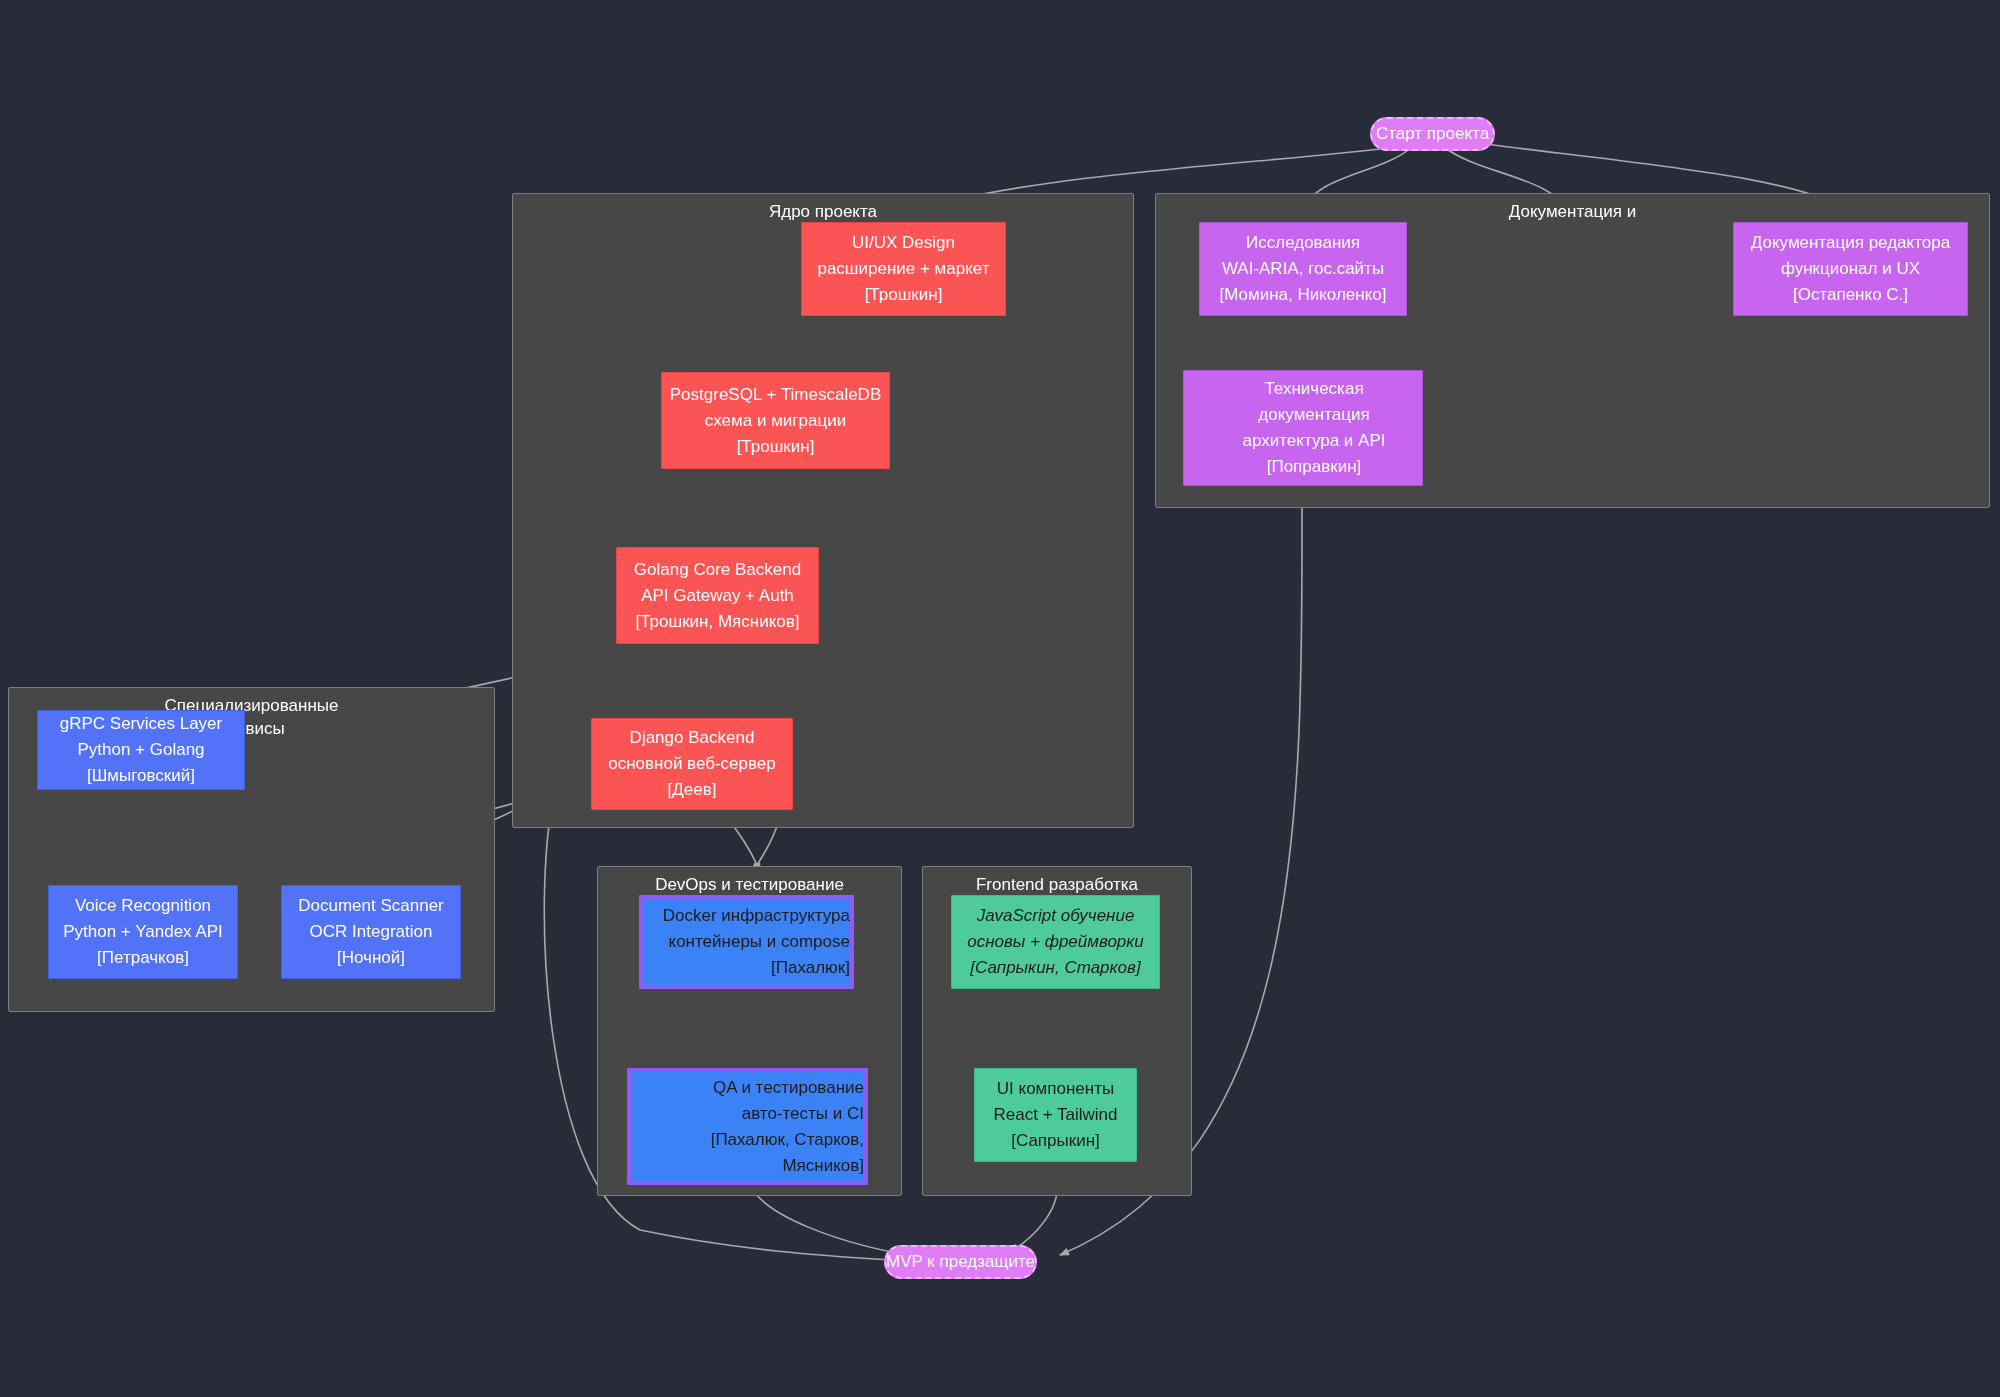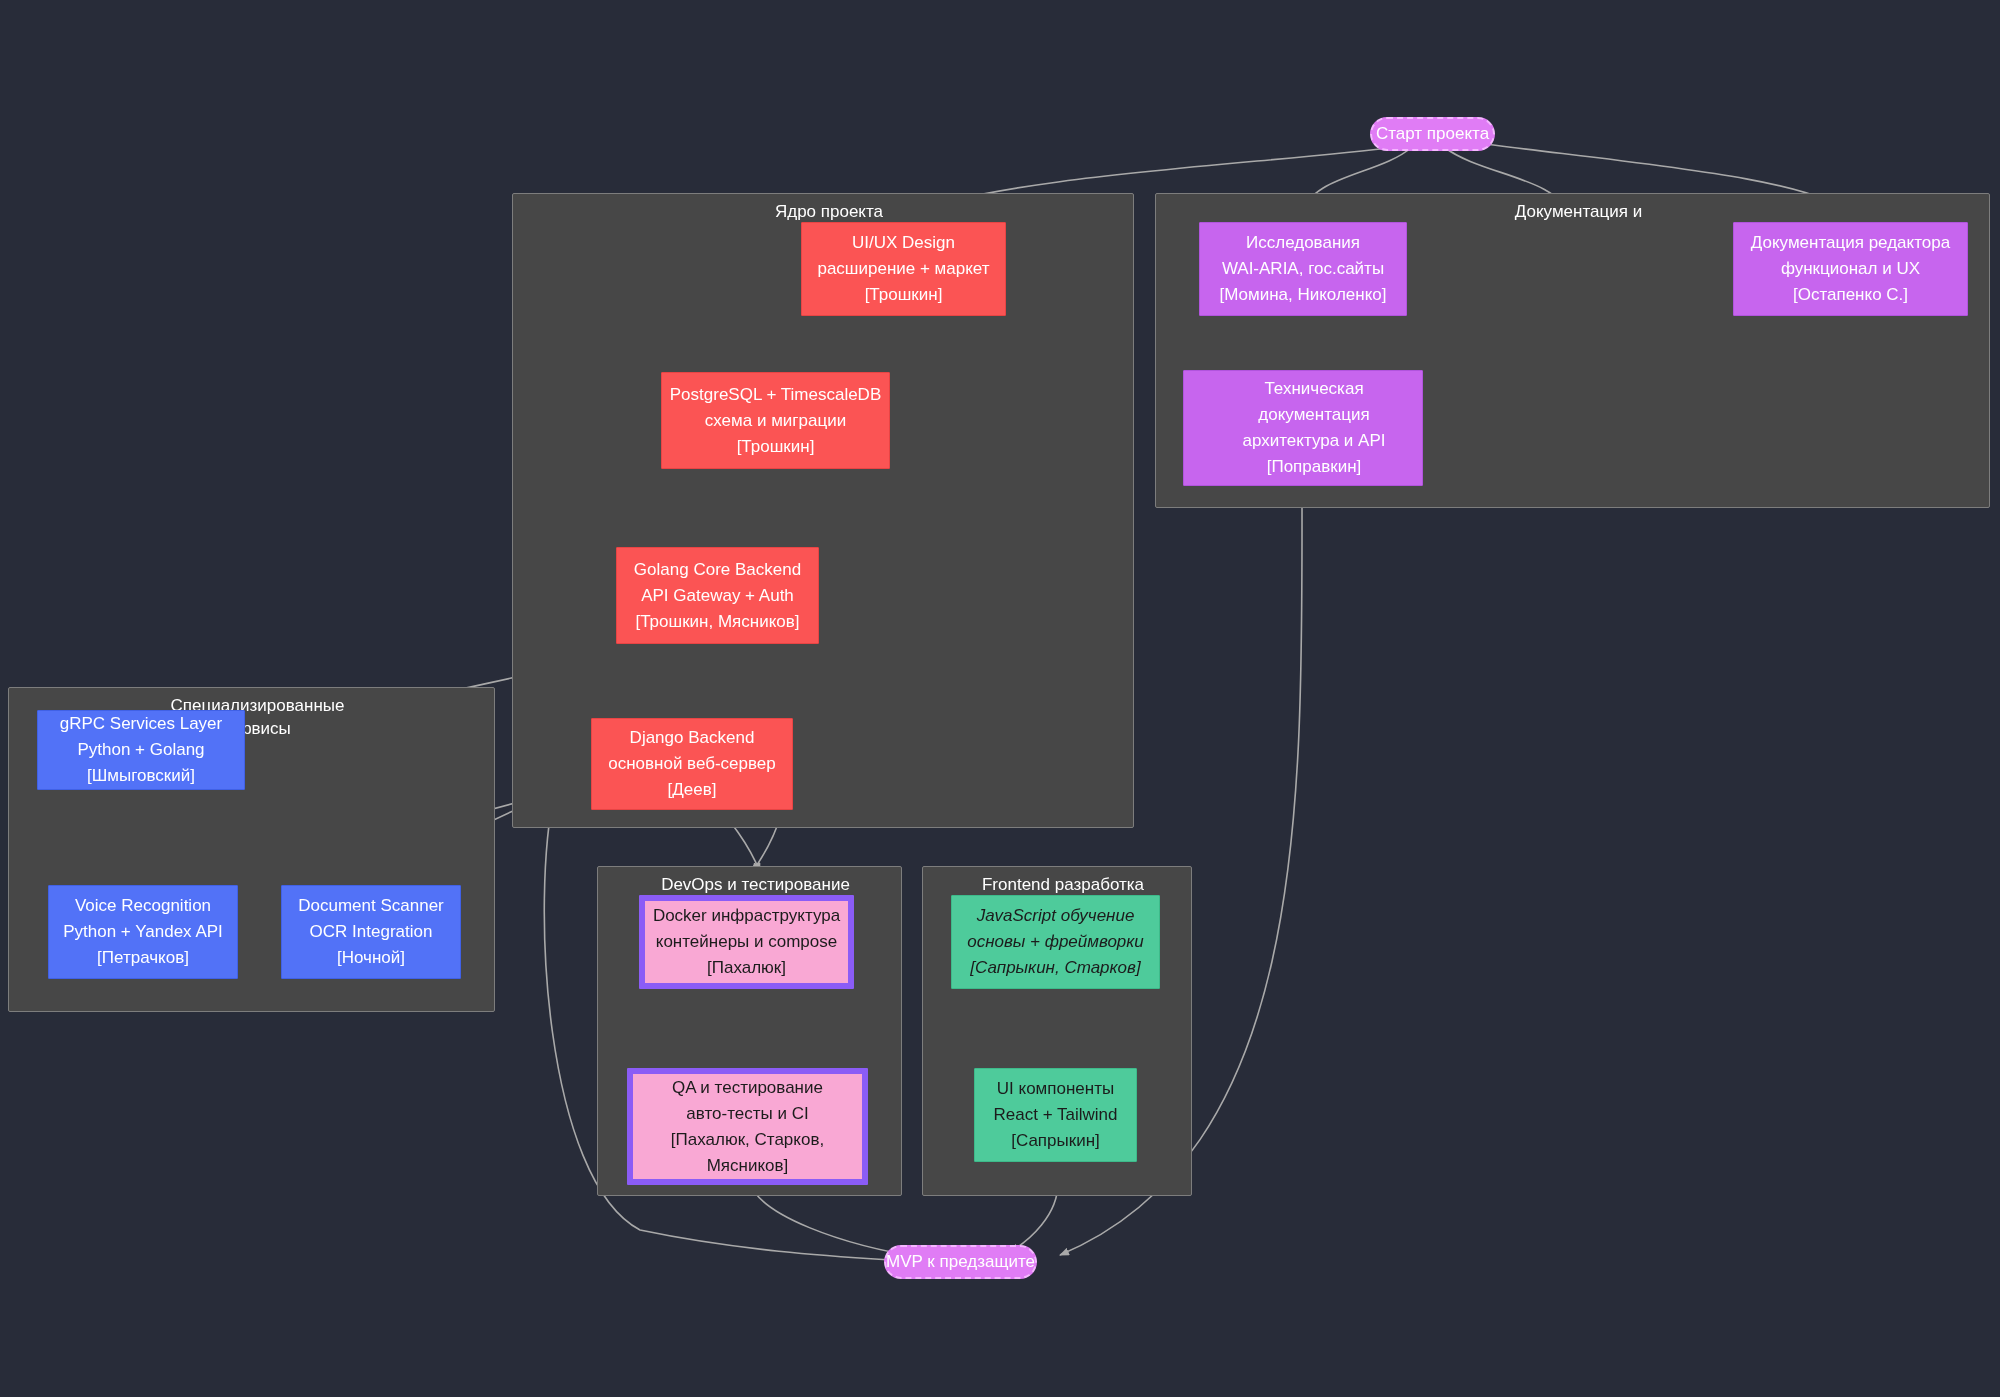--- a/index.html
+++ b/index.html
@@ -33,41 +33,40 @@
     position: absolute;
     top: 6px;
     left: 0;
     width: 100%;
     text-align: center;
     color: #ffffff;
     font-size: 17px;
     line-height: 23px;
     white-space: pre-line;
     pointer-events: none;
-    padding-left: 6px;
   }
   .node {
     position: absolute;
     box-sizing: border-box;
     display: flex;
     flex-direction: column;
     align-items: center;
     justify-content: center;
     text-align: center;
     border-radius: 1px;
   }
   .node .ln {
     display: block;
     line-height: 26px;
     white-space: nowrap;
   }
   .node.core   { background: #fb5454; border: 1px solid #e84444; color: #ffffff; font-size: 17px; }
   .node.doc    { background: #c765ee; border: 1px solid #b154dd; color: #ffffff; font-size: 17px; }
   .node.spec   { background: #5272f7; border: 1px solid #4061e6; color: #ffffff; font-size: 17px; }
-  .node.devops { background: #f9a8d4; border: 6px solid #8b5cf6; color: #1c1c1c; font-size: 17px; }
+  .node.devops { background: #3b82f6; border: 4px solid #8b5cf6; color: #1c1c1c; font-size: 17px; align-items: flex-end; }
   .node.front  { background: #4ecb9b; border: 1px solid #3dba8a; color: #1c1c1c; font-size: 17px; }
 
   .terminal {
     position: absolute;
     box-sizing: border-box;
     display: flex;
     align-items: center;
     justify-content: center;
     background: #e07cf5;
     border: 2px dashed #f5b8ff;

